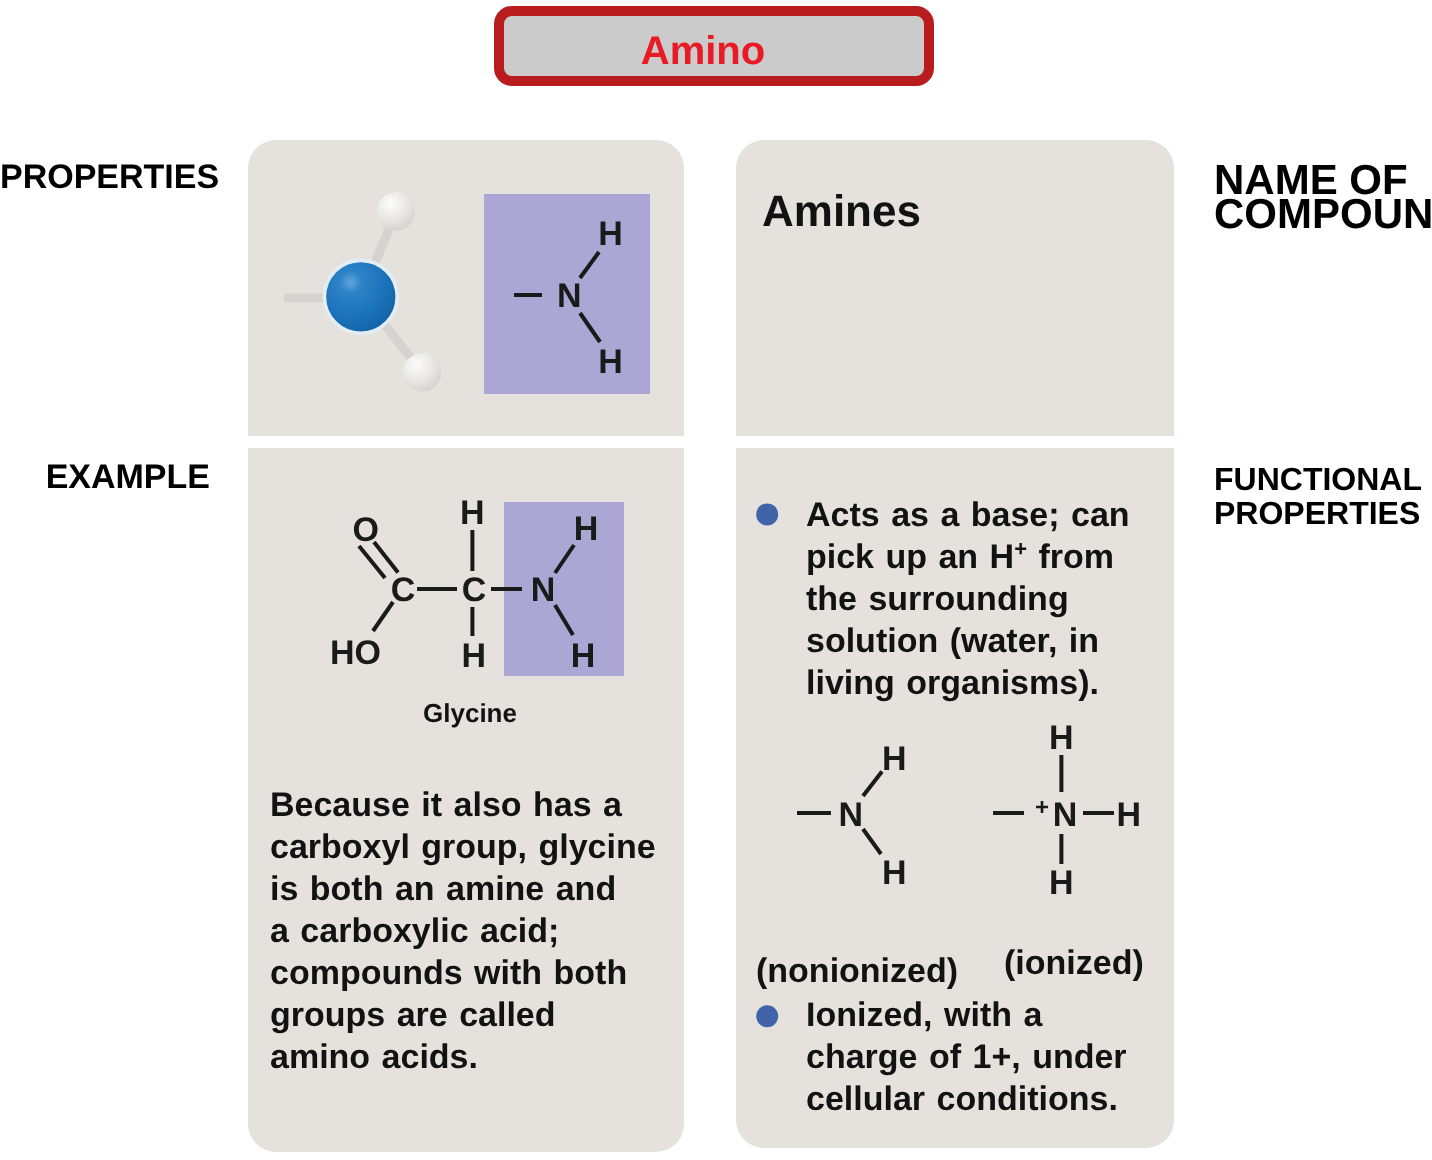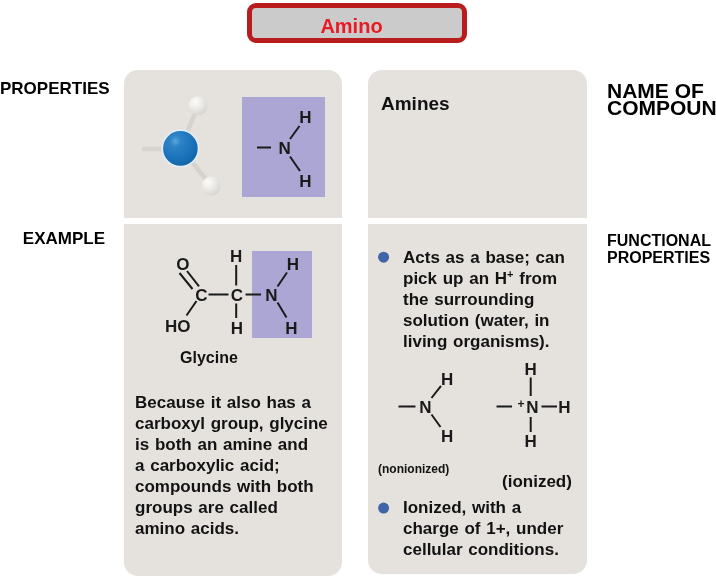--- a/index.html
+++ b/index.html
@@ -21,21 +21,21 @@
 <div class="box" style="left:124px;top:70px;width:218px;height:148px;border-radius:14px 14px 0 0;"></div>
 <div class="box" style="left:124px;top:224px;width:218px;height:352px;border-radius:0 0 14px 14px;"></div>
 <div class="box" style="left:368px;top:70px;width:219px;height:148px;border-radius:14px 14px 0 0;"></div>
 <div class="box" style="left:368px;top:224px;width:219px;height:350px;border-radius:0 0 14px 14px;"></div>
 
 <div class="lbl" style="left:0px;top:78px;width:105px;text-align:right;">PROPERTIES</div>
 <div class="lbl" style="left:0px;top:228px;width:105px;text-align:right;">EXAMPLE</div>
 <div class="lbl" style="left:607px;top:81.5px;line-height:17.5px;font-size:21px;">NAME OF<br>COMPOUND</div>
 <div class="lbl" style="left:607px;top:233px;line-height:16.5px;font-size:16px;">FUNCTIONAL<br>PROPERTIES</div>
 
-<div class="abs" style="left:381px;top:93px;font-size:19px;">Amines</div>
+<div class="abs" style="left:381px;top:93px;font-size:22px;">Amines</div>
 
 <div class="abs" style="left:242px;top:97px;width:83px;height:100px;background:#aca6d4;"></div>
 <div class="abs" style="left:252px;top:251px;width:60px;height:87px;background:#aca6d4;"></div>
 
 <svg class="abs" style="left:0;top:0;" width="716" height="580" viewBox="0 0 716 580">
   <defs>
     <radialGradient id="blue" cx="0.36" cy="0.3" r="0.85">
       <stop offset="0" stop-color="#5ea6dc"></stop>
       <stop offset="0.18" stop-color="#2e83c6"></stop>
       <stop offset="0.55" stop-color="#1b73bb"></stop>
@@ -119,22 +119,22 @@
     <text x="532.5" y="412.9">N</text>
     <text x="564.4" y="412.9">H</text>
     <text x="530.7" y="446.8">H</text>
     <text x="521" y="407.5" font-size="12">+</text>
   </g>
 
   <circle cx="383.6" cy="257.2" r="5.5" fill="#4164a9"></circle>
   <circle cx="383.6" cy="508.1" r="5.5" fill="#4164a9"></circle>
 </svg>
 
-<div class="abs" style="left:180px;top:349px;width:110px;font-size:16px;">Glycine</div>
+<div class="abs" style="left:180px;top:349px;width:110px;text-align:center;font-size:13px;">Glycine</div>
 
 <div class="body17" style="left:135px;top:392px;white-space:nowrap;">Because it also has a<br>carboxyl group, glycine<br>is both an amine and<br>a carboxylic acid;<br>compounds with both<br>groups are called<br>amino acids.</div>
 
 <div class="body17" style="left:403px;top:247px;white-space:nowrap;">Acts as a base; can<br>pick up an H<sup>+</sup> from<br>the surrounding<br>solution (water, in<br>living organisms).</div>
 
-<div class="abs" style="left:378px;top:462px;font-size:12px;">(nonionized)</div>
+<div class="abs" style="left:378px;top:476px;font-size:17px;">(nonionized)</div>
 <div class="abs" style="left:502px;top:472px;font-size:17px;">(ionized)</div>
 
 <div class="body17" style="left:403px;top:497px;white-space:nowrap;">Ionized, with a<br>charge of 1+, under<br>cellular conditions.</div>
 
 </body></html>

